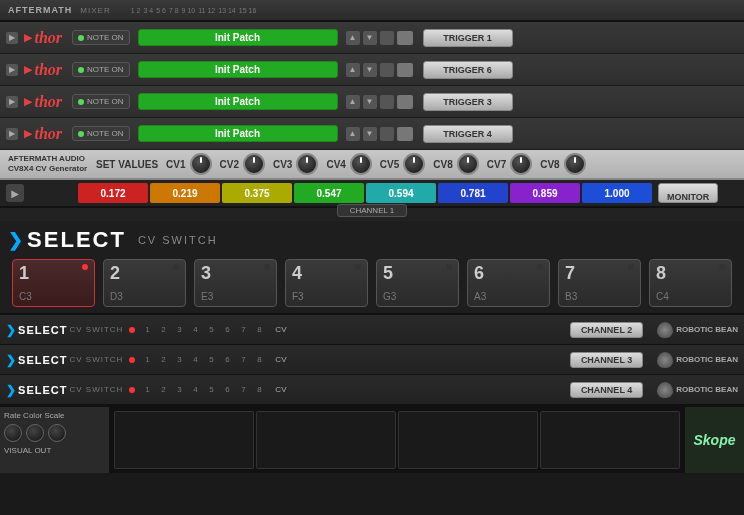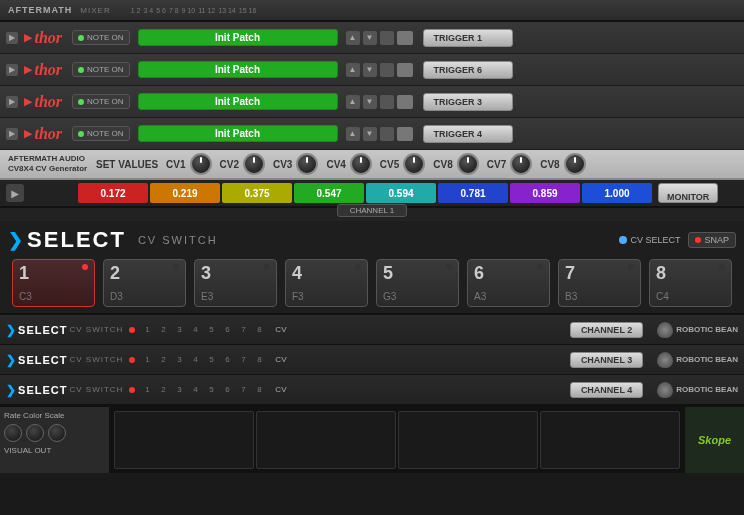--- a/index.html
+++ b/index.html
@@ -133,20 +133,21 @@
     }
     .trigger-btn {
       background: linear-gradient(180deg, #ddd 0%, #aaa 100%);
       border: 1px solid #888;
       border-radius: 3px;
       padding: 3px 10px;
       font-size: 9px;
       font-weight: bold;
       color: #333;
       width: 90px;
+      text-align: center;
       margin-left: 10px;
     }
 
     
     .cv-gen-row {
       background: linear-gradient(180deg, #c8c8c8 0%, #b0b0b0 100%);
       height: 30px;
       display: flex;
       align-items: center;
       padding: 3px 8px;
@@ -488,22 +489,22 @@
     .skope-right {
       width: 60px;
       background: #1e2a1e;
       display: flex;
       align-items: center;
       justify-content: center;
       flex-direction: column;
       border-left: 1px solid #111;
     }
     .skope-brand {
-      color: #84cc16;
-      font-size: 11px;
+      color: #86efac;
+      font-size: 14px;
       font-weight: bold;
       font-style: italic;
     }
 
     
     .number-dots {
       display: flex;
       gap: 3px;
       margin-left: 20px;
     }
@@ -659,30 +660,20 @@
   <div style="text-align:center; font-size:8px; color:#aaa; background:#333; padding:1px 6px; border-radius:3px; border:1px solid #555; width:70px; margin:0 auto; position:relative; top:-4px;">CHANNEL 1</div>
 </div>
 
 <div class="select-main">
   <div class="select-header">
     <div class="select-logo">
       <span class="select-arrow">❯</span>
       <span class="select-text">SELECT</span>
       <span class="cv-switch-text">CV  SWITCH</span>
     </div>
-    <div class="select-header-right">
-      <div class="cv-select-btn">
-        <div class="cv-select-led"></div>
-        <span>CV SELECT</span>
-      </div>
-      <div class="snap-btn">
-        <div class="snap-led"></div>
-        <span>SNAP</span>
-      </div>
-    </div>
   </div>
   <div class="channel-buttons-row" id="channel-buttons-container">
       <div class="channel-btn active">
     <span class="channel-number">1</span>
     <div class="channel-led"></div>
     <span class="channel-note">C3</span>
   </div>
       <div class="channel-btn">
     <span class="channel-number">2</span>
     <div class="channel-led"></div>

